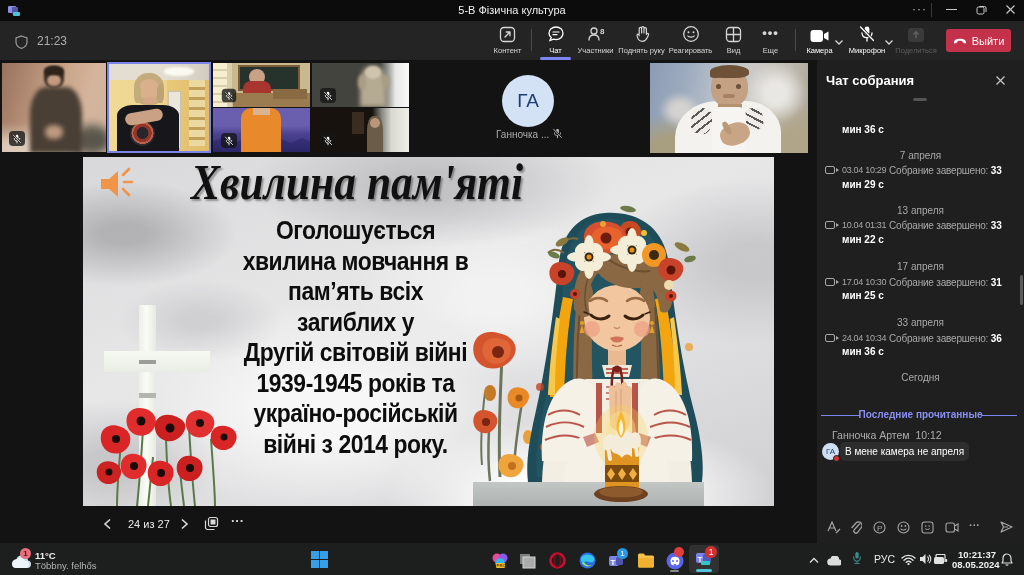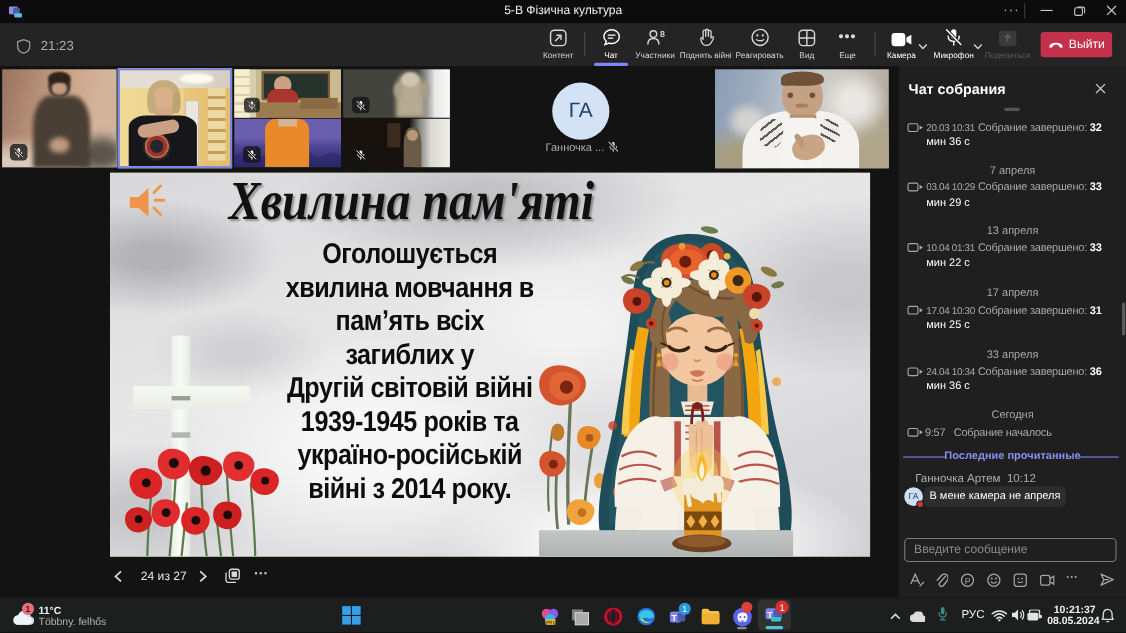--- a/index.html
+++ b/index.html
@@ -3,34 +3,34 @@
 <style>
 *{margin:0;padding:0;box-sizing:border-box}
 html,body{width:1024px;height:575px;overflow:hidden;background:#000;font-family:"Liberation Sans",sans-serif}
 #app{position:absolute;inset:0;width:1024px;height:575px}
 .abs{position:absolute}
 #titlebar{left:0;top:0;width:1024px;height:21px;background:#0c0c0c;color:#fff}
 #toolbar{left:0;top:21px;width:1024px;height:39px;background:#242424}
 #stage{left:0;top:60px;width:817px;height:483px;background:#131313}
 #chat{left:817px;top:60px;width:207px;height:483px;background:#1f1f1f}
 #taskbar{left:0;top:543px;width:1024px;height:32px;background:#1d1e1e}
-#slide{left:100px;top:157px;width:691px;height:349px;background:#fef9c3;overflow:hidden}
+#slide{left:83px;top:157px;width:691px;height:349px;background:#ec4899;overflow:hidden}
 .tile{position:absolute;overflow:hidden}
 .tbtn{position:absolute;top:0;height:39px;color:#d6d6d6;font-size:7.5px;text-align:center}
 .tbtn .ic{height:22px;display:flex;align-items:flex-end;justify-content:center}
 .tbtn .lb{margin-top:3px;white-space:nowrap}
 .muteic{position:absolute;width:16px;height:15px;background:rgba(20,20,20,.78);border-radius:4px;display:flex;align-items:center;justify-content:center}
 .gray{color:#adadad}
 .entry{position:absolute;left:0;width:207px;height:13px;font-size:10px;color:#a9a9a9}
 .entry .cam{position:absolute;left:8px;top:1px;width:10px;height:8px;border:1px solid #a9a9a9;border-radius:2px}
 .entry .cam:after{content:"";position:absolute;left:10px;top:1px;border-left:3px solid #a9a9a9;border-top:2px solid transparent;border-bottom:2px solid transparent}
 .entry .dt{position:absolute;left:25px;font-size:9px;letter-spacing:-.3px}
 .entry .tx{position:absolute;left:72px;white-space:nowrap;font-size:10px;letter-spacing:-.2px}
 .entry b{color:#fff}
-.entry2{position:absolute;left:25px;font-size:10px;font-weight:normal;color:#fff}
+.entry2{position:absolute;left:25px;font-size:10px;font-weight:bold;color:#fff}
 .datediv{position:absolute;left:0;width:207px;text-align:center;font-size:10px;color:#a9a9a9}
 </style></head>
 <body>
 <div id="app">
 
 <div class="abs" id="titlebar">
  <svg class="abs" style="left:8px;top:4px" width="13" height="13" viewBox="0 0 13 13">
         <rect x="0" y="2" width="8" height="7" rx="1" fill="#8d90e0"></rect>
         <rect x="4" y="3" width="6" height="7" rx="1" fill="#5457a8"></rect>
         <rect x="5" y="8" width="7" height="4" rx="1" fill="#4fc3d8"></rect>
@@ -83,21 +83,21 @@
           </svg>
         </div>
   <div class="lb">Участники</div>
  </div>
  <div class="tbtn" style="left:615px;width:53px">
   <div class="ic">
           <svg width="16" height="18" viewBox="0 0 16 18">
             <path d="M5.2 9 V3.6 a1.2 1.2 0 0 1 2.4 0 V8 M7.6 8 V2.8 a1.2 1.2 0 0 1 2.4 0 V8 M10 8 V3.8 a1.2 1.2 0 0 1 2.4 0 V9.5 C12.4 9.5 13.6 8 14.5 8.7 C15.3 9.3 14 11 13 13 C12 15.2 10.5 16.3 8.3 16.3 C5.8 16.3 4.4 15 3.6 12.6 C3.1 11 2.5 9.8 3.4 9.3 C4.3 8.9 5.2 10 5.2 10.8" fill="none" stroke="#d6d6d6" stroke-width="1.2" stroke-linejoin="round" stroke-linecap="round"></path>
           </svg>
         </div>
-  <div class="lb">Поднять війні</div>
+  <div class="lb">Поднять руку</div>
  </div>
  <div class="tbtn" style="left:667px;width:47px">
   <div class="ic">
           <svg width="18" height="18" viewBox="0 0 18 18">
             <circle cx="9" cy="9" r="7.3" fill="none" stroke="#d6d6d6" stroke-width="1.3"></circle>
             <circle cx="6.5" cy="7.2" r="1" fill="#d6d6d6"></circle>
             <circle cx="11.5" cy="7.2" r="1" fill="#d6d6d6"></circle>
             <path d="M5.8 11 C6.7 12.4 11.3 12.4 12.2 11" fill="none" stroke="#d6d6d6" stroke-width="1.2" stroke-linecap="round"></path>
           </svg>
         </div>
@@ -527,25 +527,20 @@
 </div>
 
 <div class="abs" id="chat">
  <div class="abs" style="left:9px;top:13px;font-size:13px;font-weight:bold;color:#fff">Чат собрания</div>
  <svg class="abs" style="left:178px;top:15px" width="11" height="11" viewBox="0 0 11 11">
         <path d="M1.5 1.5 L9.5 9.5 M9.5 1.5 L1.5 9.5" stroke="#c9c9c9" stroke-width="1.2"></path>
       </svg>
  <div class="abs" style="left:96px;top:38px;width:14px;height:3px;background:#555;border-radius:2px"></div>
  <div class="abs" style="left:203px;top:215px;width:3px;height:30px;background:#5c5c5c;border-radius:2px"></div>
 
- <div class="entry" style="top:51px">
-        <span class="cam"></span>
-        <span class="dt">20.03 10:31</span>
-        <span class="tx">Собрание завершено: <b>32</b></span>
-      </div>
  <div class="entry2" style="top:64px">мин 36 с</div>
  <div class="datediv" style="top:90px">7 апреля</div>
  <div class="entry" style="top:105px">
         <span class="cam"></span>
         <span class="dt">03.04 10:29</span>
         <span class="tx">Собрание завершено: <b>33</b></span>
       </div>
  <div class="entry2" style="top:119px">мин 29 с</div>
  <div class="datediv" style="top:145px">13 апреля</div>
  <div class="entry" style="top:160px">
@@ -562,33 +557,27 @@
       </div>
  <div class="entry2" style="top:230px">мин 25 с</div>
  <div class="datediv" style="top:257px">33 апреля</div>
  <div class="entry" style="top:273px">
         <span class="cam"></span>
         <span class="dt">24.04 10:34</span>
         <span class="tx">Собрание завершено: <b>36</b></span>
       </div>
  <div class="entry2" style="top:286px">мин 36 с</div>
  <div class="datediv" style="top:312px">Сегодня</div>
- <div class="entry" style="top:328px">
-        <span class="cam"></span>
-        <span class="dt" style="left:24px;font-size:10px">9:57</span>
-        <span class="tx" style="left:50px">Собрание началось</span>
-      </div>
  <div class="abs" style="left:164px;top:355px;width:36px;height:1px;background:#7c85f0"></div>
  <div class="abs" style="left:4px;top:355px;width:39px;height:1px;background:#7c85f0"></div>
  <div class="abs" style="left:0;top:349px;width:207px;text-align:center;font-size:10px;font-weight:bold;color:#8a90f2">Последние прочитанные</div>
  <div class="abs gray" style="left:15px;top:369px;font-size:10.5px">Ганночка Артем&nbsp;&nbsp;10:12</div>
  <div class="abs" style="left:5px;top:383px;width:17px;height:17px;border-radius:50%;background:#cfdff2;color:#1e3f70;font-size:8px;display:flex;align-items:center;justify-content:center">ГА</div>
  <div class="abs" style="left:16px;top:395px;width:7px;height:7px;border-radius:50%;background:#d13438;border:1.5px solid #1f1f1f"></div>
  <div class="abs" style="left:23px;top:382px;width:129px;height:19px;background:#2d2d2d;border-radius:5px;color:#fff;font-size:10px;line-height:19px;text-align:center;white-space:nowrap">В мене камера не апреля</div>
- <div class="abs" style="left:5px;top:429px;width:193px;height:22px;border:1px solid #7a7a7a;border-radius:4px;color:#8b8b8b;font-size:11px;line-height:21px;padding-left:8px">Введите сообщение</div>
  <g>
  <svg class="abs" style="left:10px;top:461px" width="14" height="13" viewBox="0 0 14 13">
           <path d="M1 10 L5 1 L9 10 M2.5 7 H7.5" stroke="#a5a5a5" stroke-width="1.2" fill="none"></path>
           <path d="M9 12 L13 8" stroke="#a5a5a5" stroke-width="1.2"></path>
         </svg>
  <svg class="abs" style="left:33px;top:461px" width="12" height="13" viewBox="0 0 12 13">
           <path d="M9.5 3 L4.5 8.5 a2 2 0 0 0 3 3 L11 7 a3.5 3.5 0 0 0 -5 -5 L2 6.5" stroke="#a5a5a5" stroke-width="1.2" fill="none" stroke-linecap="round"></path>
         </svg>
  <svg class="abs" style="left:56px;top:461px" width="13" height="13" viewBox="0 0 13 13">
           <circle cx="6.5" cy="6.5" r="5.5" stroke="#a5a5a5" fill="none" stroke-width="1.1"></circle>

